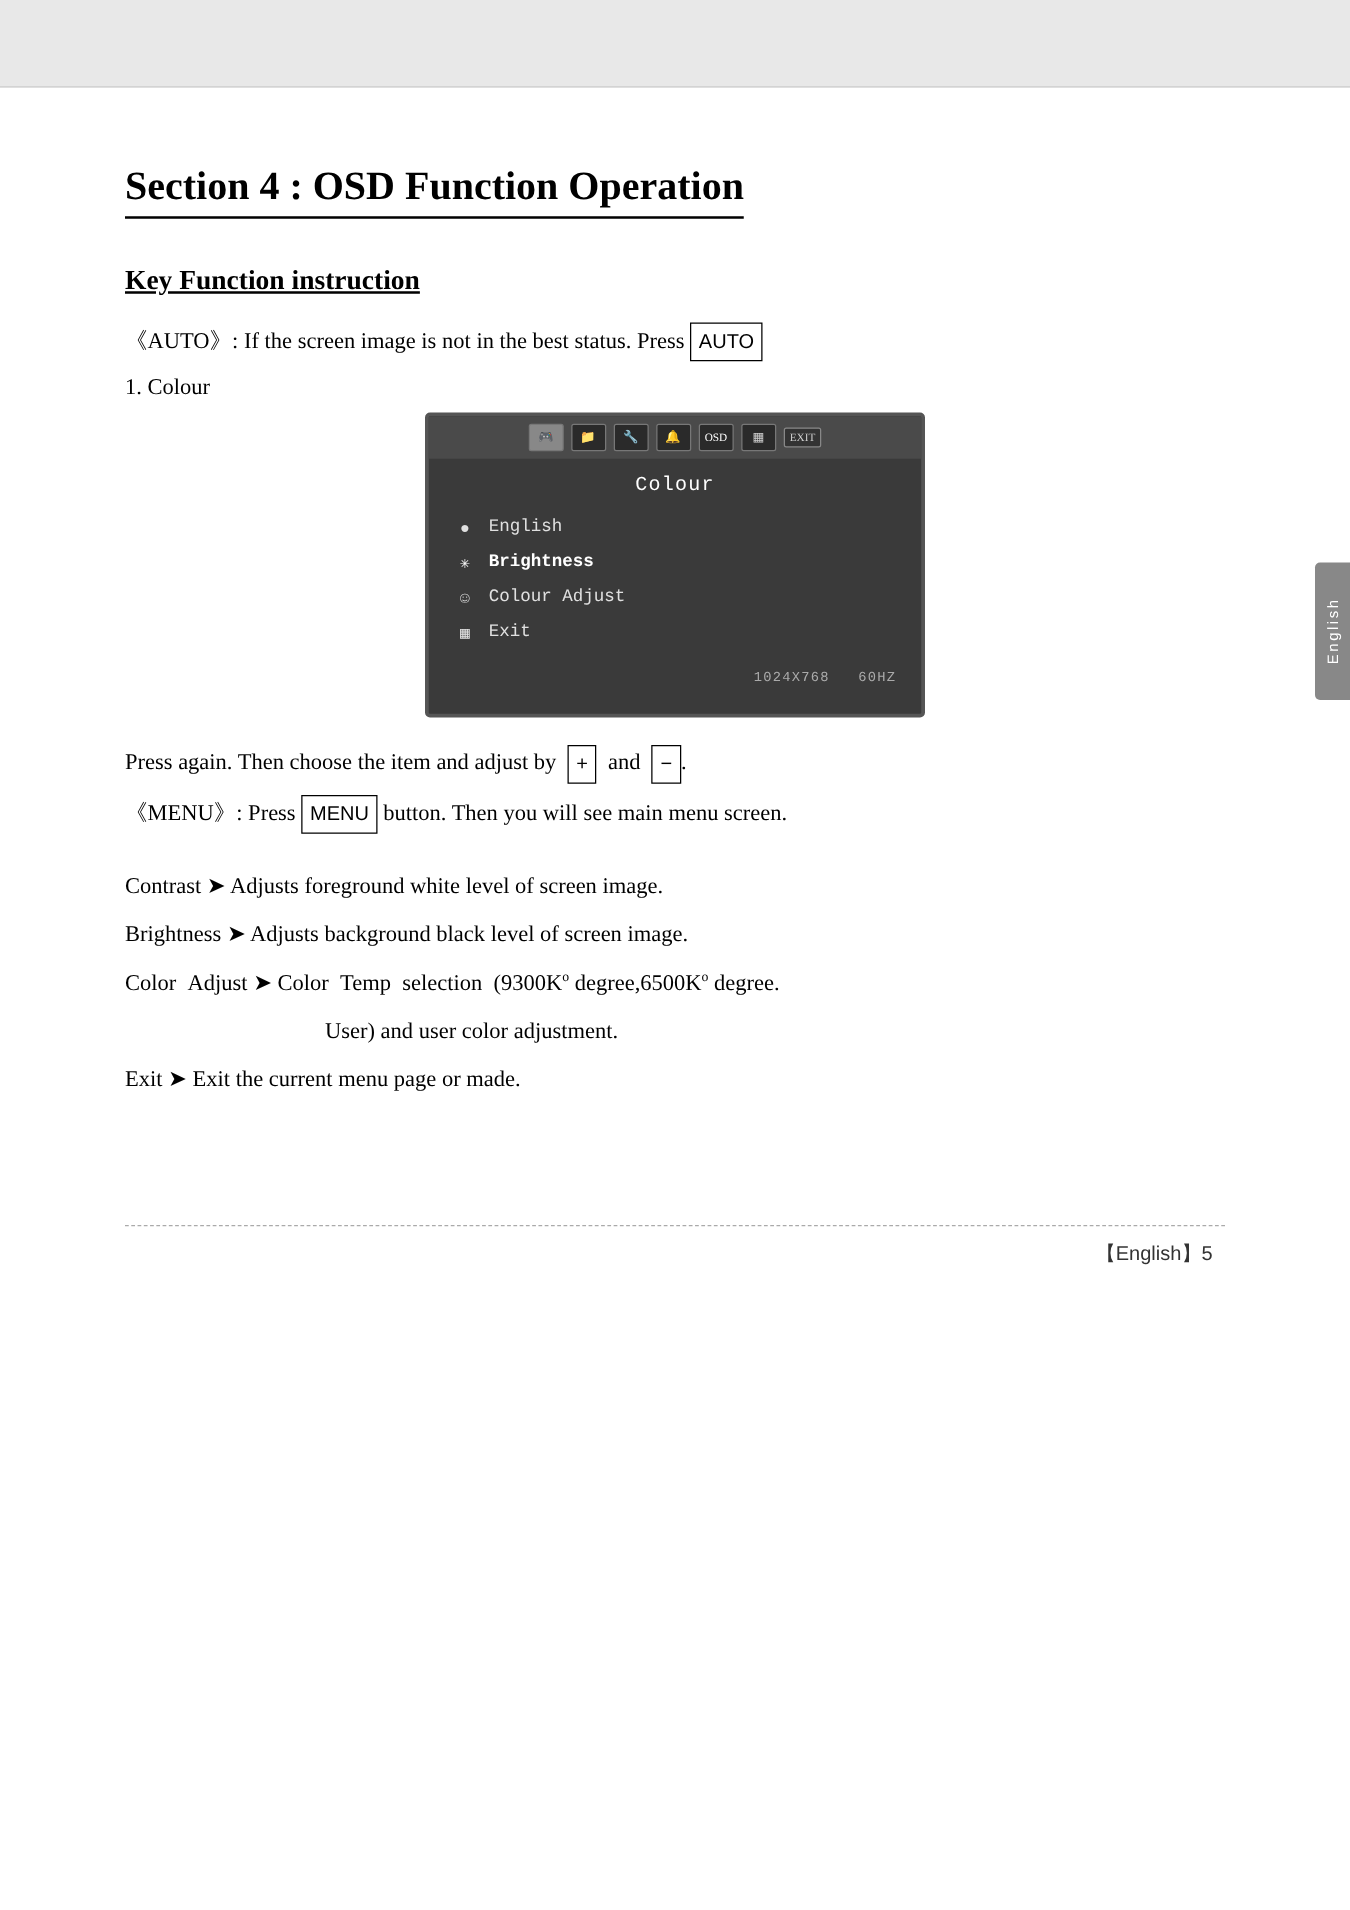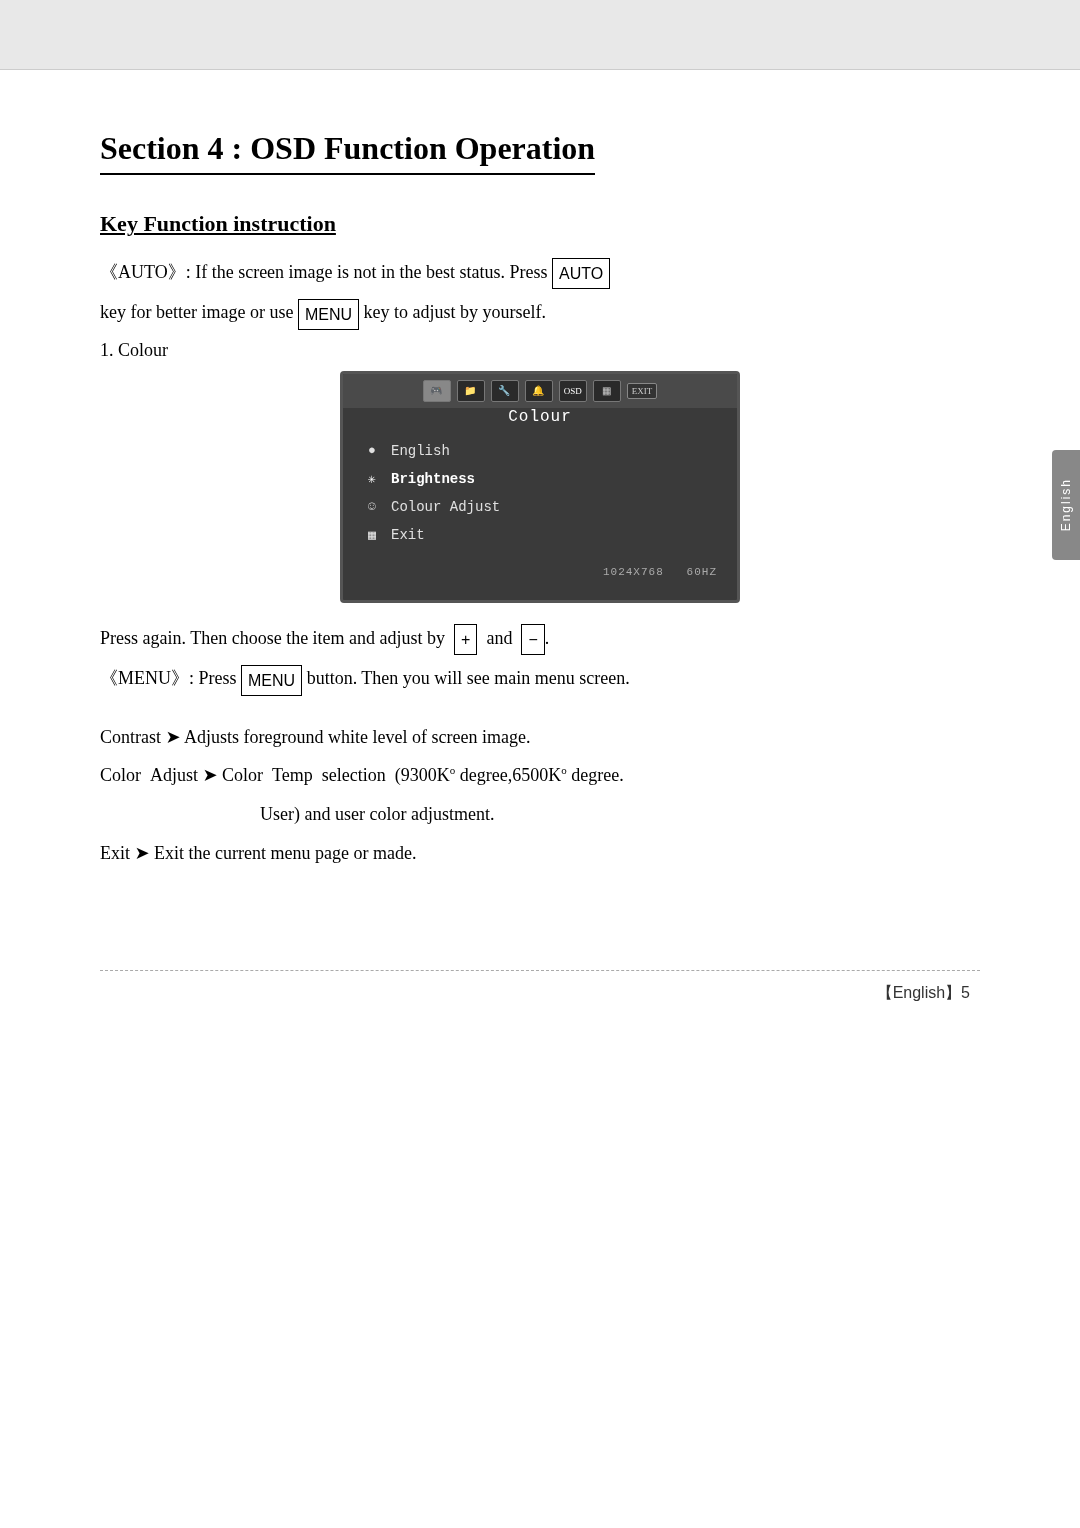--- a/index.html
+++ b/index.html
@@ -103,21 +103,21 @@
     .osd-icon-exit {
       background: #333;
       border: 1px solid #888;
       border-radius: 2px;
       color: #ccc;
       font-size: 9px;
       padding: 2px 4px;
     }
 
     .osd-body {
-      padding: 0 20px 16px 20px;
+      padding: 12px 20px 16px 20px;
     }
 
     .osd-title-row {
       text-align: center;
       color: #ffffff;
       font-family: 'Courier New', monospace;
       font-size: 16px;
       margin-bottom: 14px;
       letter-spacing: 1px;
     }
@@ -224,25 +224,20 @@
   
   <h2 class="subsection-title">Key Function instruction</h2>
 
   
   <p class="paragraph">
     <span>《AUTO》: If the screen image is not in the best status. Press</span>
     <span class="inline-box">AUTO</span>
   </p>
 
   
-  <p class="paragraph">
-    <span>key for better image or use</span>
-    <span class="inline-box">MENU</span>
-    <span>key to adjust by yourself.</span>
-  </p>
 
   
   <p class="numbered-item">1. Colour</p>
 
   
   <div class="osd-container">
     <div class="osd-toolbar">
       <div class="osd-icon active">🎮</div>
       <div class="osd-icon">📁</div>
       <div class="osd-icon">🔧</div>
@@ -289,20 +284,23 @@
   </p>
 
   <br>
 
   
   <p class="paragraph">
     Contrast ➤ Adjusts foreground white level of screen image.
   </p>
 
   
+  <p class="paragraph">
+    Brightness ➤ Adjusts background black level of screen image.
+  </p>
 
   
   <p class="paragraph">
     Color&nbsp;&nbsp;Adjust ➤ Color&nbsp;&nbsp;Temp&nbsp;&nbsp;selection&nbsp;&nbsp;(9300K<sup class="superscript">o</sup>&nbsp;degree,6500K<sup class="superscript">o</sup>&nbsp;degree.
   </p>
 
   
   <p class="indent-block">User) and user color adjustment.</p>
 
   

